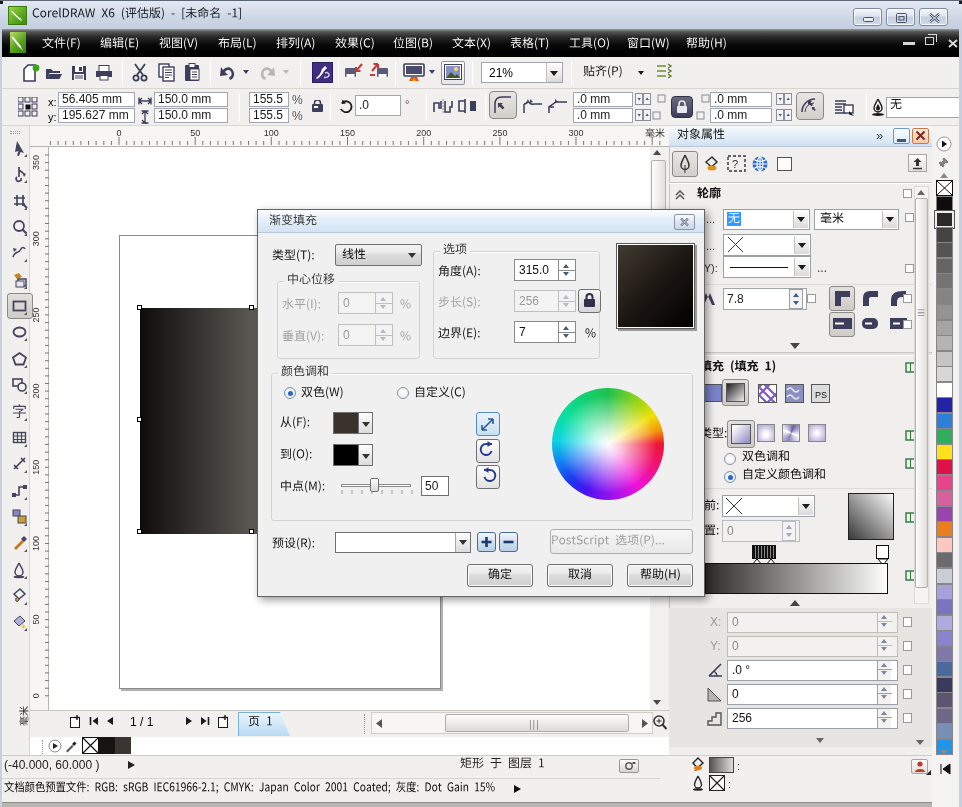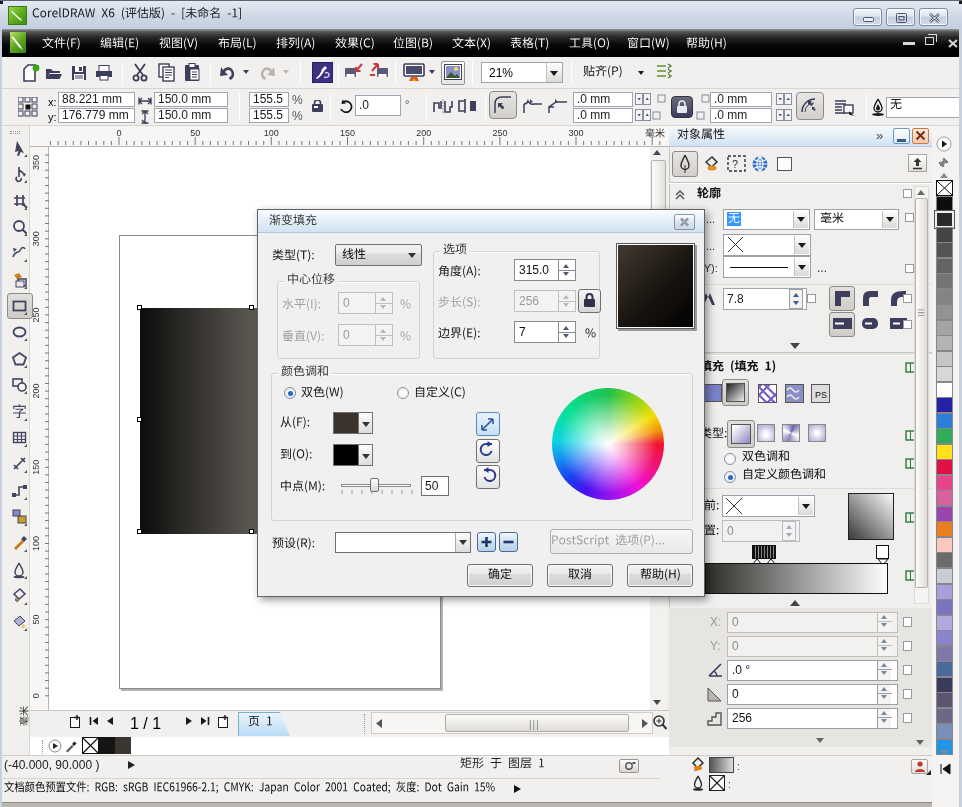--- a/index.html
+++ b/index.html
@@ -320,22 +320,22 @@
     <rect x="0" y="14" width="5" height="5" fill="none" stroke="#3d3d5c"></rect>
     <rect x="7" y="0" width="5" height="5" fill="none" stroke="#3d3d5c"></rect>
     <rect x="7" y="14" width="5" height="5" fill="none" stroke="#3d3d5c"></rect>
     <rect x="14" y="0" width="5" height="5" fill="none" stroke="#3d3d5c"></rect>
     <rect x="14" y="7" width="5" height="5" fill="none" stroke="#3d3d5c"></rect>
     <rect x="14" y="14" width="5" height="5" fill="none" stroke="#3d3d5c"></rect>
     <rect x="7.5" y="7.5" width="5" height="5" fill="#111"></rect>
   </svg>
 <div style="position:absolute;left:48px;top:95px;"><span style="font-size:11px">x:</span></div>
 <div style="position:absolute;left:48px;top:110px;"><span style="font-size:11px">y:</span></div>
-<div class="fld" style="left:58px;top:92px;width:77px;height:15px">88.221 mm</div>
-<div class="fld" style="left:58px;top:108px;width:77px;height:15px">176.779 mm</div>
+<div class="fld" style="left:58px;top:92px;width:77px;height:15px">56.405 mm</div>
+<div class="fld" style="left:58px;top:108px;width:77px;height:15px">195.627 mm</div>
 <svg class="ic" style="left:138px;top:96px" width="14" height="10">
     <path d="M1 5 H13 M1 5 l3 -3 M1 5 l3 3 M13 5 l-3 -3 M13 5 l-3 3 M1 1.5 V8.5 M13 1.5 V8.5" stroke="#3d3d5c" stroke-width="1.3" fill="none"></path>
   </svg>
 <svg class="ic" style="left:140px;top:110px" width="10" height="14">
     <path d="M5 1 V13 M5 1 l-3 3 M5 1 l3 3 M5 13 l-3 -3 M5 13 l3 3 M1.5 1 H8.5 M1.5 13 H8.5" stroke="#3d3d5c" stroke-width="1.3" fill="none"></path>
   </svg>
 <div class="fld" style="left:154px;top:92px;width:74px;height:15px">150.0 mm</div>
 <div class="fld" style="left:154px;top:108px;width:74px;height:15px">150.0 mm</div>
 <div class="sep" style="left:239px;top:93px;height:28px"></div>
 <div class="fld" style="left:249px;top:92px;width:40px;height:15px">155.5</div>
@@ -753,21 +753,21 @@
     <rect x="1.5" y="3.5" width="9" height="10" fill="#fff" stroke="#1a1a1a"></rect>
     <path d="M8 1 v5 M5.5 3.5 h5" stroke="#1a1a1a" stroke-width="1.4"></path>
   </svg>
 <svg class="ic" style="left:88px;top:716px" width="12" height="10">
     <path d="M2.5 1 V9" stroke="#1a1a1a" stroke-width="1.6"></path>
     <path d="M10 1 L4.5 5 L10 9z" fill="#1a1a1a"></path>
   </svg>
 <svg class="ic" style="left:104px;top:716px" width="10" height="10">
     <path d="M9 1 L3 5 L9 9z" fill="#1a1a1a"></path>
   </svg>
-<div style="position:absolute;left:130px;top:715px;"><span style="font-size:16px">1 / 1</span></div>
+<div style="position:absolute;left:130px;top:715px;"><span style="font-size:12px">1 / 1</span></div>
 <svg class="ic" style="left:184px;top:716px" width="10" height="10">
     <path d="M2 1 L8 5 L2 9z" fill="#1a1a1a"></path>
   </svg>
 <svg class="ic" style="left:199px;top:716px" width="12" height="10">
     <path d="M9.5 1 V9" stroke="#1a1a1a" stroke-width="1.6"></path>
     <path d="M2 1 L7.5 5 L2 9z" fill="#1a1a1a"></path>
   </svg>
 <svg class="ic" style="left:217px;top:714px" width="14" height="15">
     <rect x="1.5" y="3.5" width="9" height="10" fill="#fff" stroke="#1a1a1a"></rect>
     <path d="M8 1 v5 M5.5 3.5 h5" stroke="#1a1a1a" stroke-width="1.4"></path>
@@ -806,21 +806,21 @@
     <path d="M2 12 L8 6 l1.5 1.5 -6 6z" fill="#555"></path>
     <path d="M8 5 l2.5 -2.5 2 2 -2.5 2.5z" fill="#222"></path>
   </svg>
 <div class="abs" style="left:82px;top:737px;width:17px;height:17px;background:#fff;border:1.5px solid #111"></div>
 <svg class="ic" style="left:82px;top:737px" width="17" height="17">
     <path d="M1 1 L16 16 M16 1 L1 16" stroke="#111" stroke-width="1.2"></path>
   </svg>
 <div class="abs" style="left:99px;top:737px;width:16px;height:17px;background:#161413"></div>
 <div class="abs" style="left:115px;top:737px;width:16px;height:17px;background:#3a352e"></div>
 <div class="abs" style="left:0;top:755px;width:962px;height:23px;background:#f1f0ee;border-top:1px solid #d0cdc9"></div>
-<div style="position:absolute;left:4px;top:758px;"><span style="font-size:12px;color:#222">(-40.000, 90.000 )</span></div>
+<div style="position:absolute;left:4px;top:758px;"><span style="font-size:12px;color:#222">(-40.000, 60.000 )</span></div>
 <svg class="ic" style="left:126px;top:760px" width="10" height="10">
     <path d="M2 1 l7 4 -7 4z" fill="#222"></path>
   </svg>
 <div style="position:absolute;left:460px;top:757px;">
     <svg class="t" width="85" height="14">
       <g transform="translate(0,10.3) scale(0.012,-0.012)" fill="#222">
         <use href="#g77E9" x="0"></use>
         <use href="#g5F62" x="1000"></use>
         <use href="#g4E8E" x="2500"></use>
         <use href="#g56FE" x="4000"></use>

